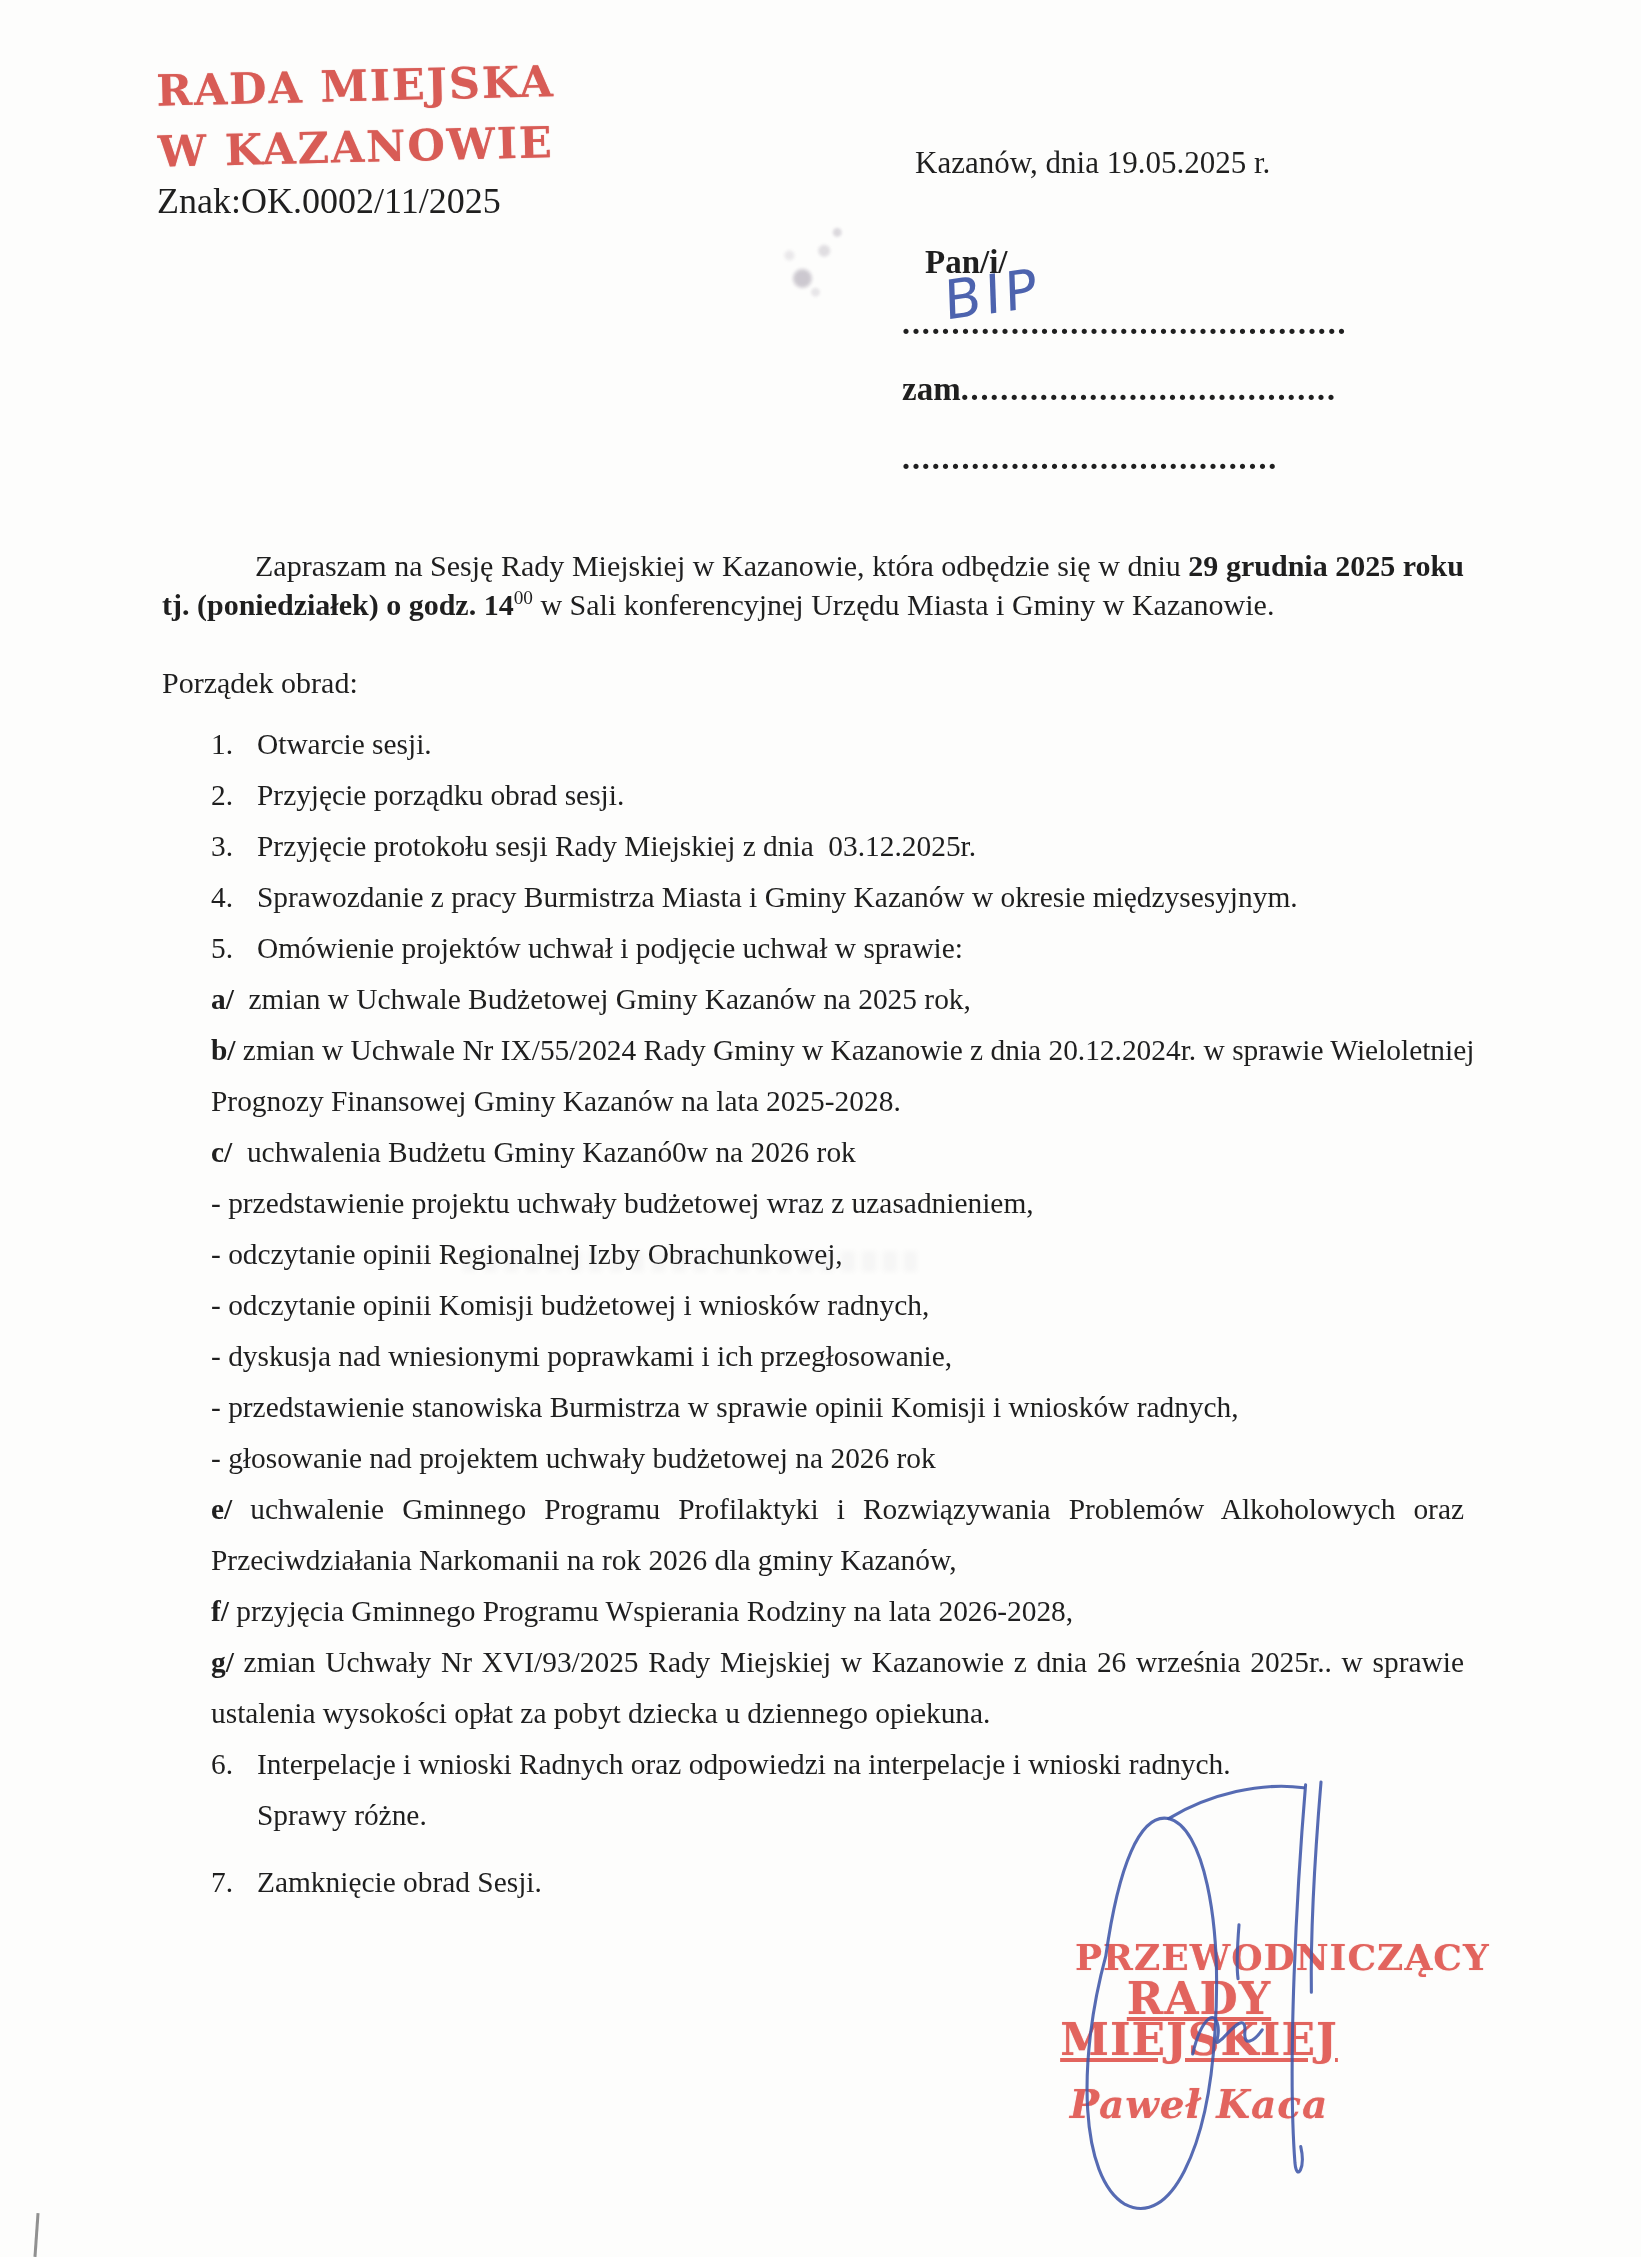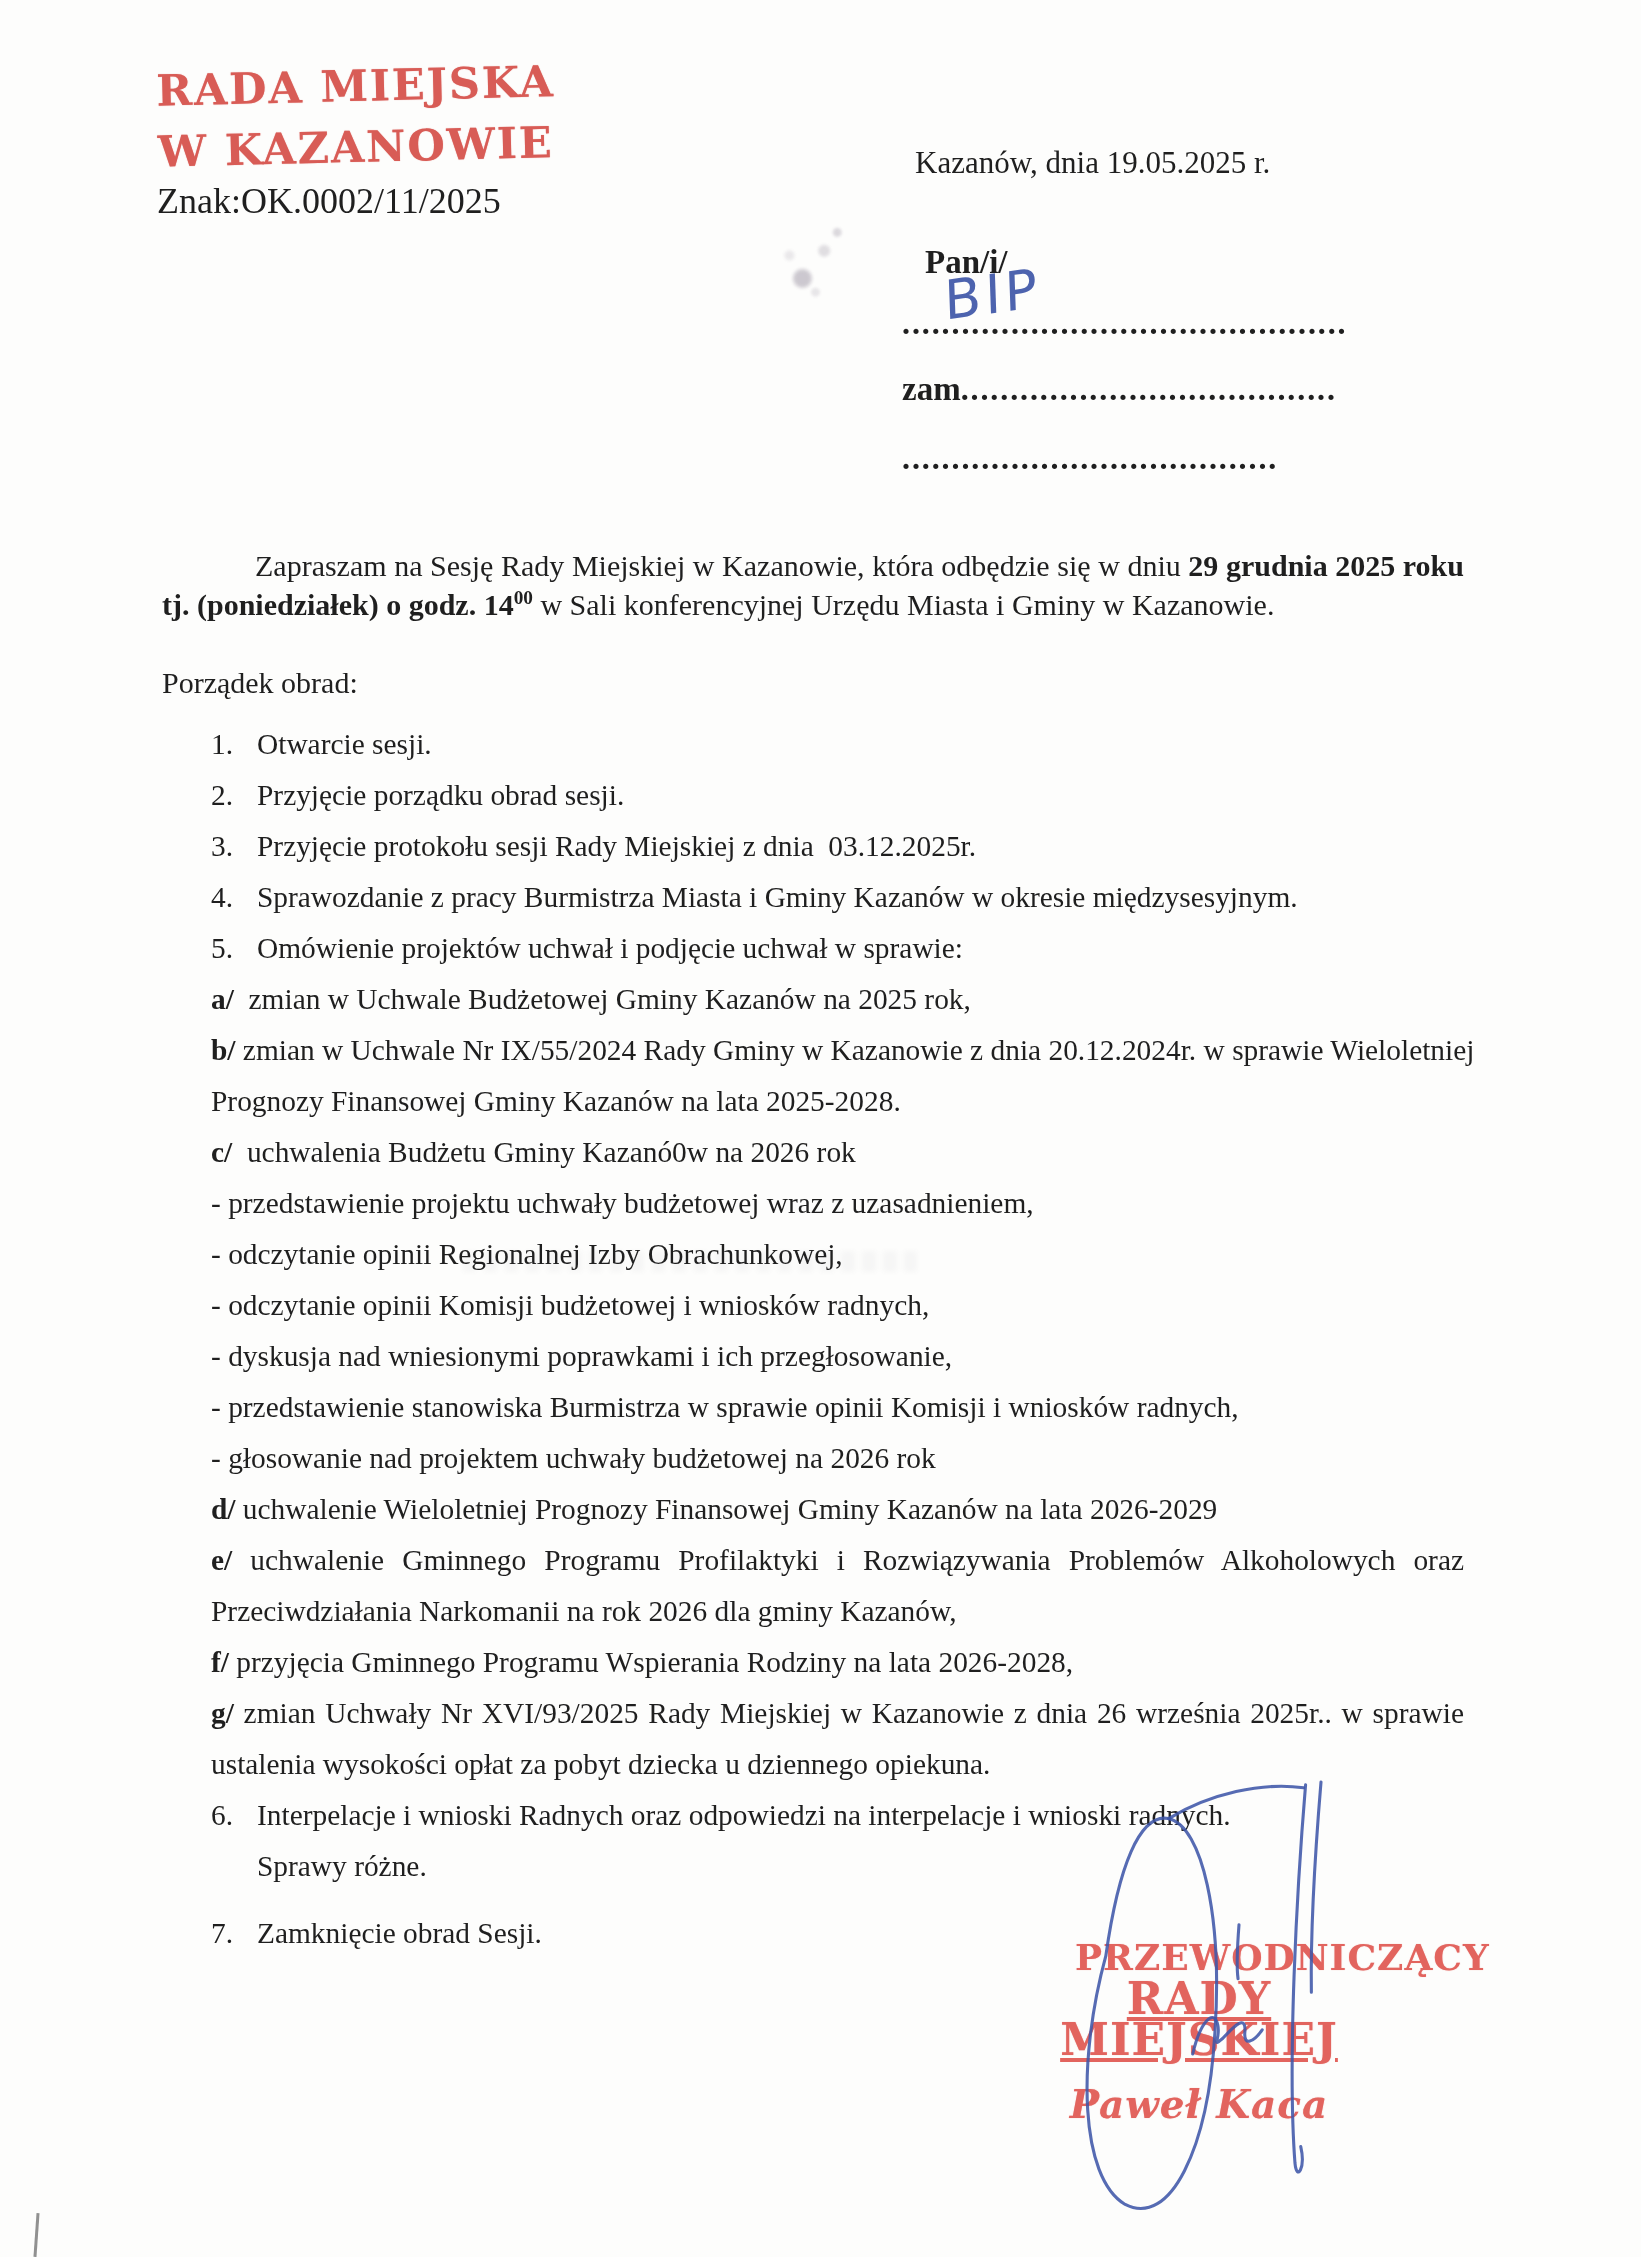--- a/index.html
+++ b/index.html
@@ -76,21 +76,21 @@
     position:absolute;left:162px;top:546px;width:1302px;
     font-size:30px;line-height:39px;
   }
   .intro .l1{
     text-indent:93px;
     text-align:justify;text-align-last:justify;
     white-space:normal;
   }
   .intro .l2{white-space:pre;}
   .intro b{font-weight:bold;font-family:Liberation Serif, serif;}
-  .intro sup{font-size:19.3px;font-weight:bold;vertical-align:super;line-height:0;}
+  .intro sup{font-size:19.3px;font-weight:normal;vertical-align:super;line-height:0;}
   
   .agenda-heading{
     position:absolute;left:162px;top:666px;
     font-size:30px;
   }
   .agenda{
     position:absolute;left:211px;top:719px;width:1253px;
     font-size:29.4px;
   }
   .agenda-line{
@@ -195,21 +195,20 @@
       <div class="agenda-line letter"><span class="letter-marker">a/</span><span>  zmian w Uchwale Budżetowej Gminy Kazanów na 2025 rok,</span></div>
       <div class="agenda-line letter"><span class="letter-marker">b/</span><span> zmian w Uchwale Nr IX/55/2024 Rady Gminy w Kazanowie z dnia 20.12.2024r. w sprawie Wieloletniej</span></div>
       <div class="agenda-line cont"><span>Prognozy Finansowej Gminy Kazanów na lata 2025-2028.</span></div>
       <div class="agenda-line letter"><span class="letter-marker">c/</span><span>  uchwalenia Budżetu Gminy Kazanó0w na 2026 rok</span></div>
       <div class="agenda-line dash"><span>- przedstawienie projektu uchwały budżetowej wraz z uzasadnieniem,</span></div>
       <div class="agenda-line dash"><span>- odczytanie opinii Regionalnej Izby Obrachunkowej,</span></div>
       <div class="agenda-line dash"><span>- odczytanie opinii Komisji budżetowej i wniosków radnych,</span></div>
       <div class="agenda-line dash"><span>- dyskusja nad wniesionymi poprawkami i ich przegłosowanie,</span></div>
       <div class="agenda-line dash"><span>- przedstawienie stanowiska Burmistrza w sprawie opinii Komisji i wniosków radnych,</span></div>
       <div class="agenda-line dash"><span>- głosowanie nad projektem uchwały budżetowej na 2026 rok</span></div>
-      <div class="agenda-line letter"><span class="letter-marker">d/</span><span> uchwalenie Wieloletniej Prognozy Finansowej Gminy Kazanów na lata 2026-2029</span></div>
       <div class="agenda-line letter justify"><span class="letter-marker">e/</span><span> uchwalenie Gminnego Programu Profilaktyki i Rozwiązywania Problemów Alkoholowych oraz</span></div>
       <div class="agenda-line cont"><span>Przeciwdziałania Narkomanii na rok 2026 dla gminy Kazanów,</span></div>
       <div class="agenda-line letter"><span class="letter-marker">f/</span><span> przyjęcia Gminnego Programu Wspierania Rodziny na lata 2026-2028,</span></div>
       <div class="agenda-line letter justify"><span class="letter-marker">g/</span><span> zmian Uchwały Nr XVI/93/2025 Rady Miejskiej w Kazanowie z dnia 26 września 2025r.. w sprawie</span></div>
       <div class="agenda-line cont"><span>ustalenia wysokości opłat za pobyt dziecka u dziennego opiekuna.</span></div>
       <div class="agenda-line num"><span class="num-marker">6.</span><span>Interpelacje i wnioski Radnych oraz odpowiedzi na interpelacje i wnioski radnych.</span></div>
       <div class="agenda-line cont-num"><span>Sprawy różne.</span></div>
       <div class="agenda-line num gap"><span class="num-marker">7.</span><span>Zamknięcie obrad Sesji.</span></div>
     </div>
 

